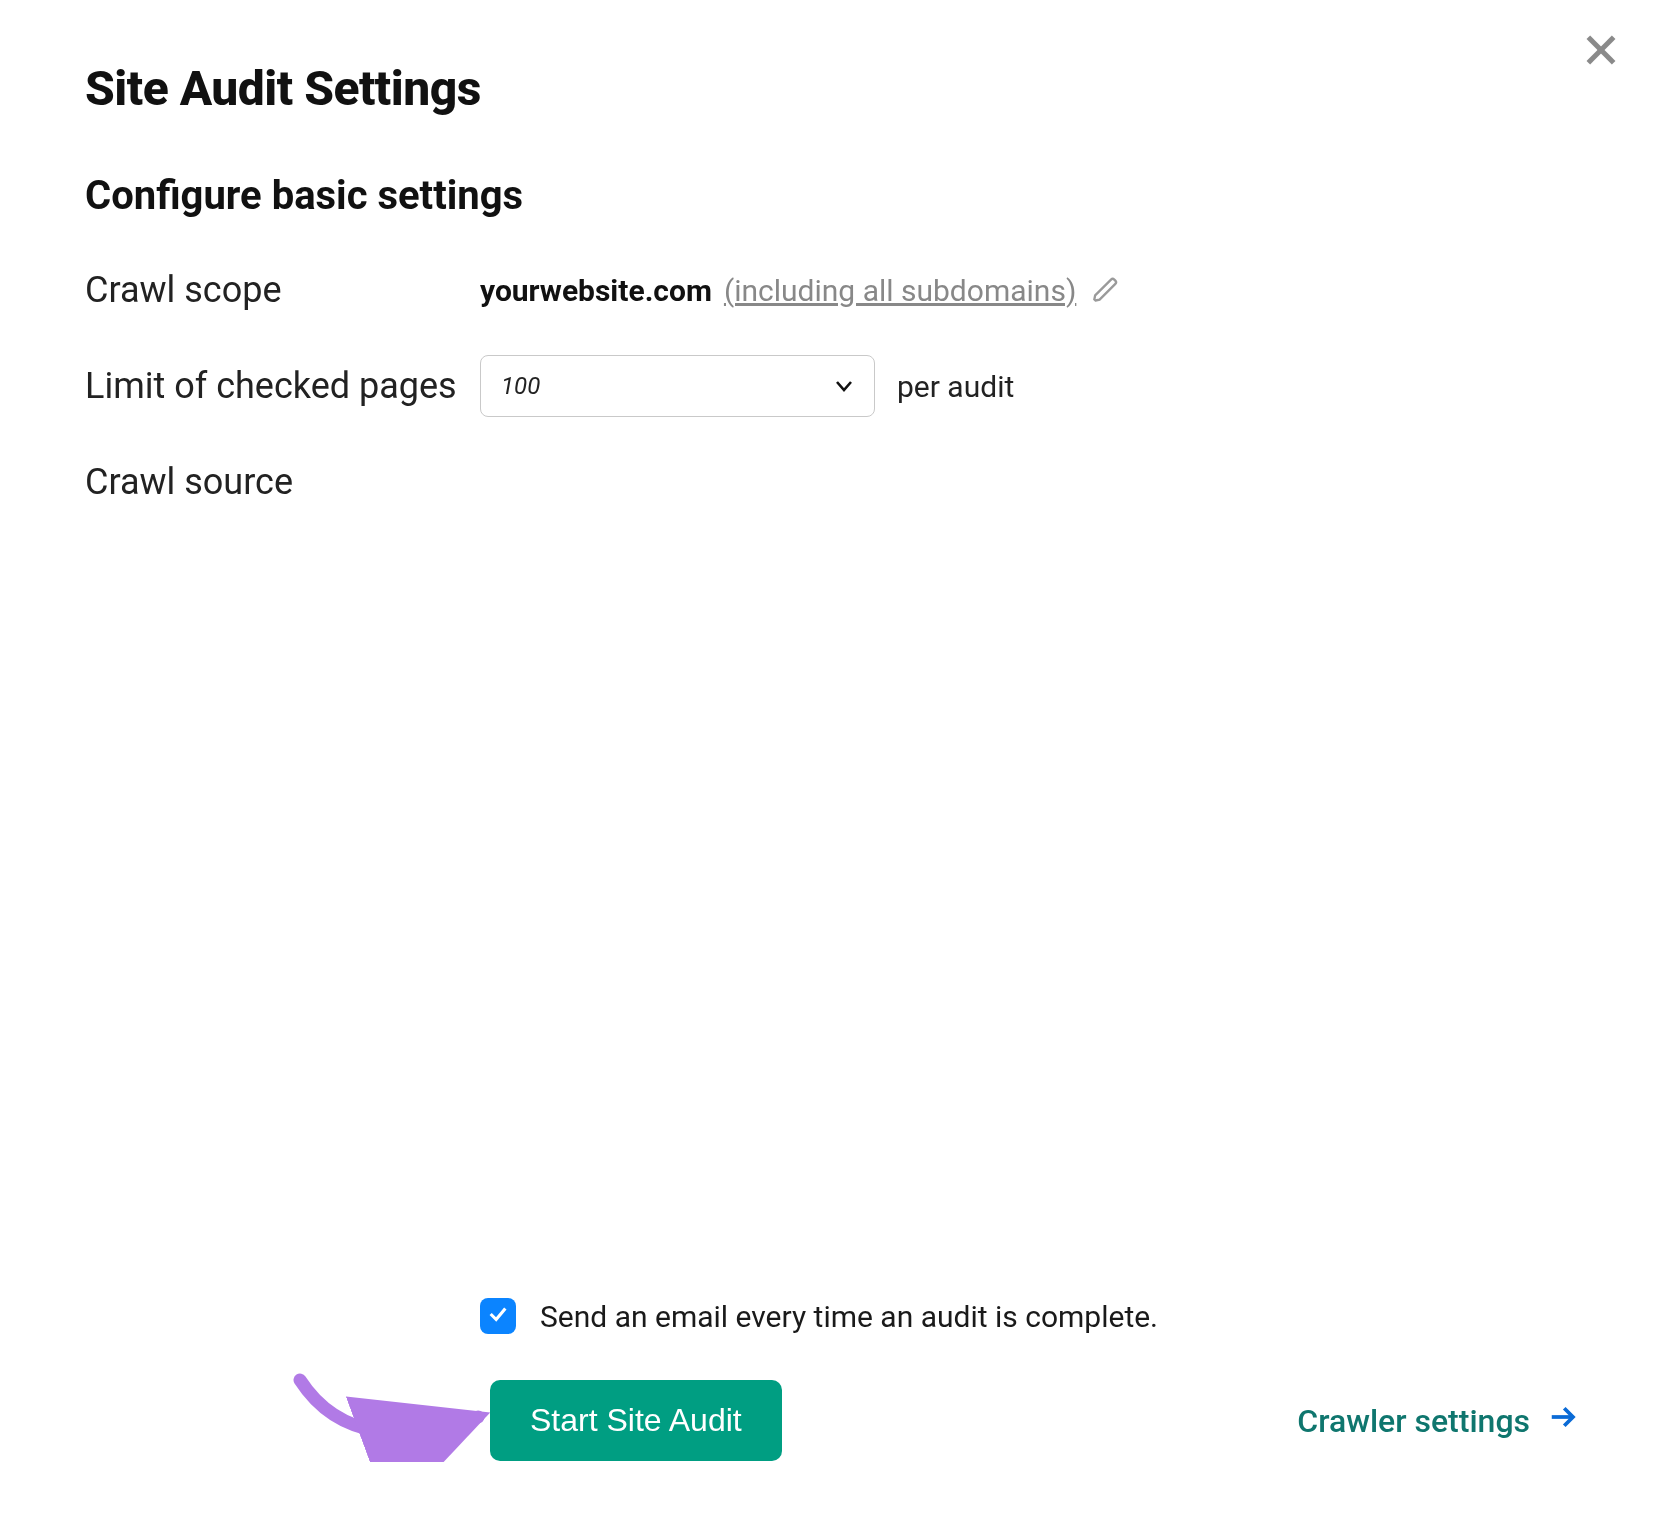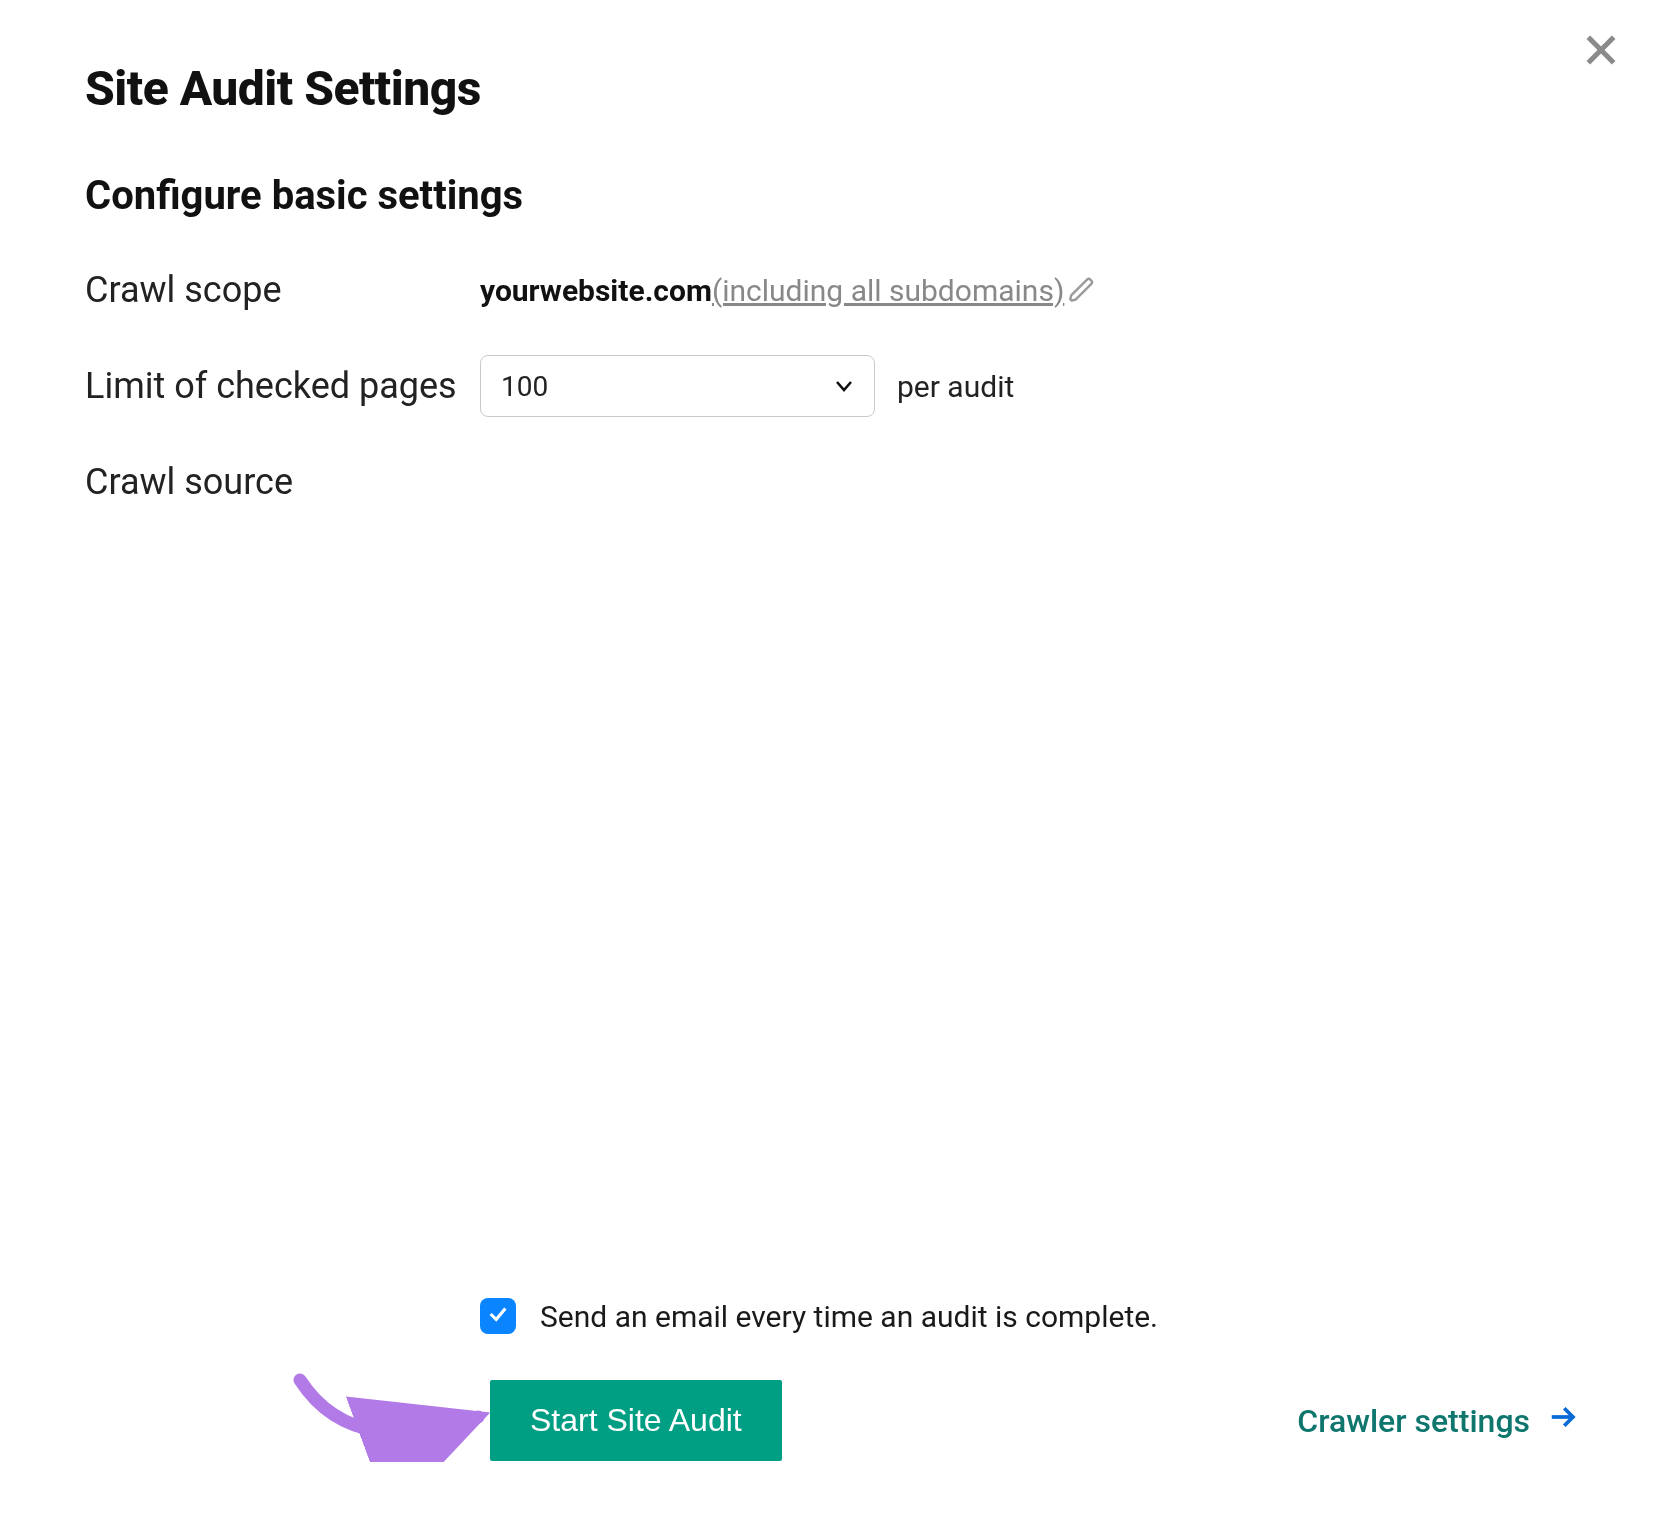--- a/index.html
+++ b/index.html
@@ -47,20 +47,21 @@
   .form-label {
     width: 395px;
     flex: 0 0 395px;
     color: #222;
     font-weight: 400;
     font-size: 36px;
   }
   .scope-value {
     display: flex;
     align-items: center;
+    gap: 12px;
   }
   .scope-domain {
     font-weight: 700;
     font-size: 30px;
     color: #111;
   }
   .scope-note {
     color: #888;
     font-size: 30px;
     text-decoration: underline;
@@ -74,24 +75,25 @@
   .edit-icon svg { width: 28px; height: 28px; stroke: #9a9a9a; stroke-width: 2; fill: none; }
   .select {
     position: relative;
     width: 395px;
     height: 62px;
     border: 1px solid #c9c9c9;
     border-radius: 8px;
     display: flex;
     align-items: center;
     padding: 0 28px 0 20px;
-    font-size: 28px;
+    font-size: 24px;
     color: #222;
     background: #fff;
     cursor: pointer;
+    font-style: italic;
   }
   .select .chevron {
     position: absolute;
     right: 18px;
     top: 50%;
     transform: translateY(-50%);
     display: flex;
   }
   .select .chevron svg { width: 24px; height: 24px; stroke: #111; stroke-width: 2.6; fill: none; }
   .suffix {
@@ -147,21 +149,21 @@
     height: 90px;
     pointer-events: none;
   }
   .start-btn {
     background: #009e82;
     color: #fff;
     font-size: 32px;
     font-weight: 500;
     padding: 22px 40px;
     border: none;
-    border-radius: 2px;
+    border-radius: 10px;
     cursor: pointer;
     margin-left: 10px;
   }
   .crawler-link {
     position: absolute;
     right: 85px;
     display: flex;
     align-items: center;
     gap: 18px;
     color: #0f766e;

